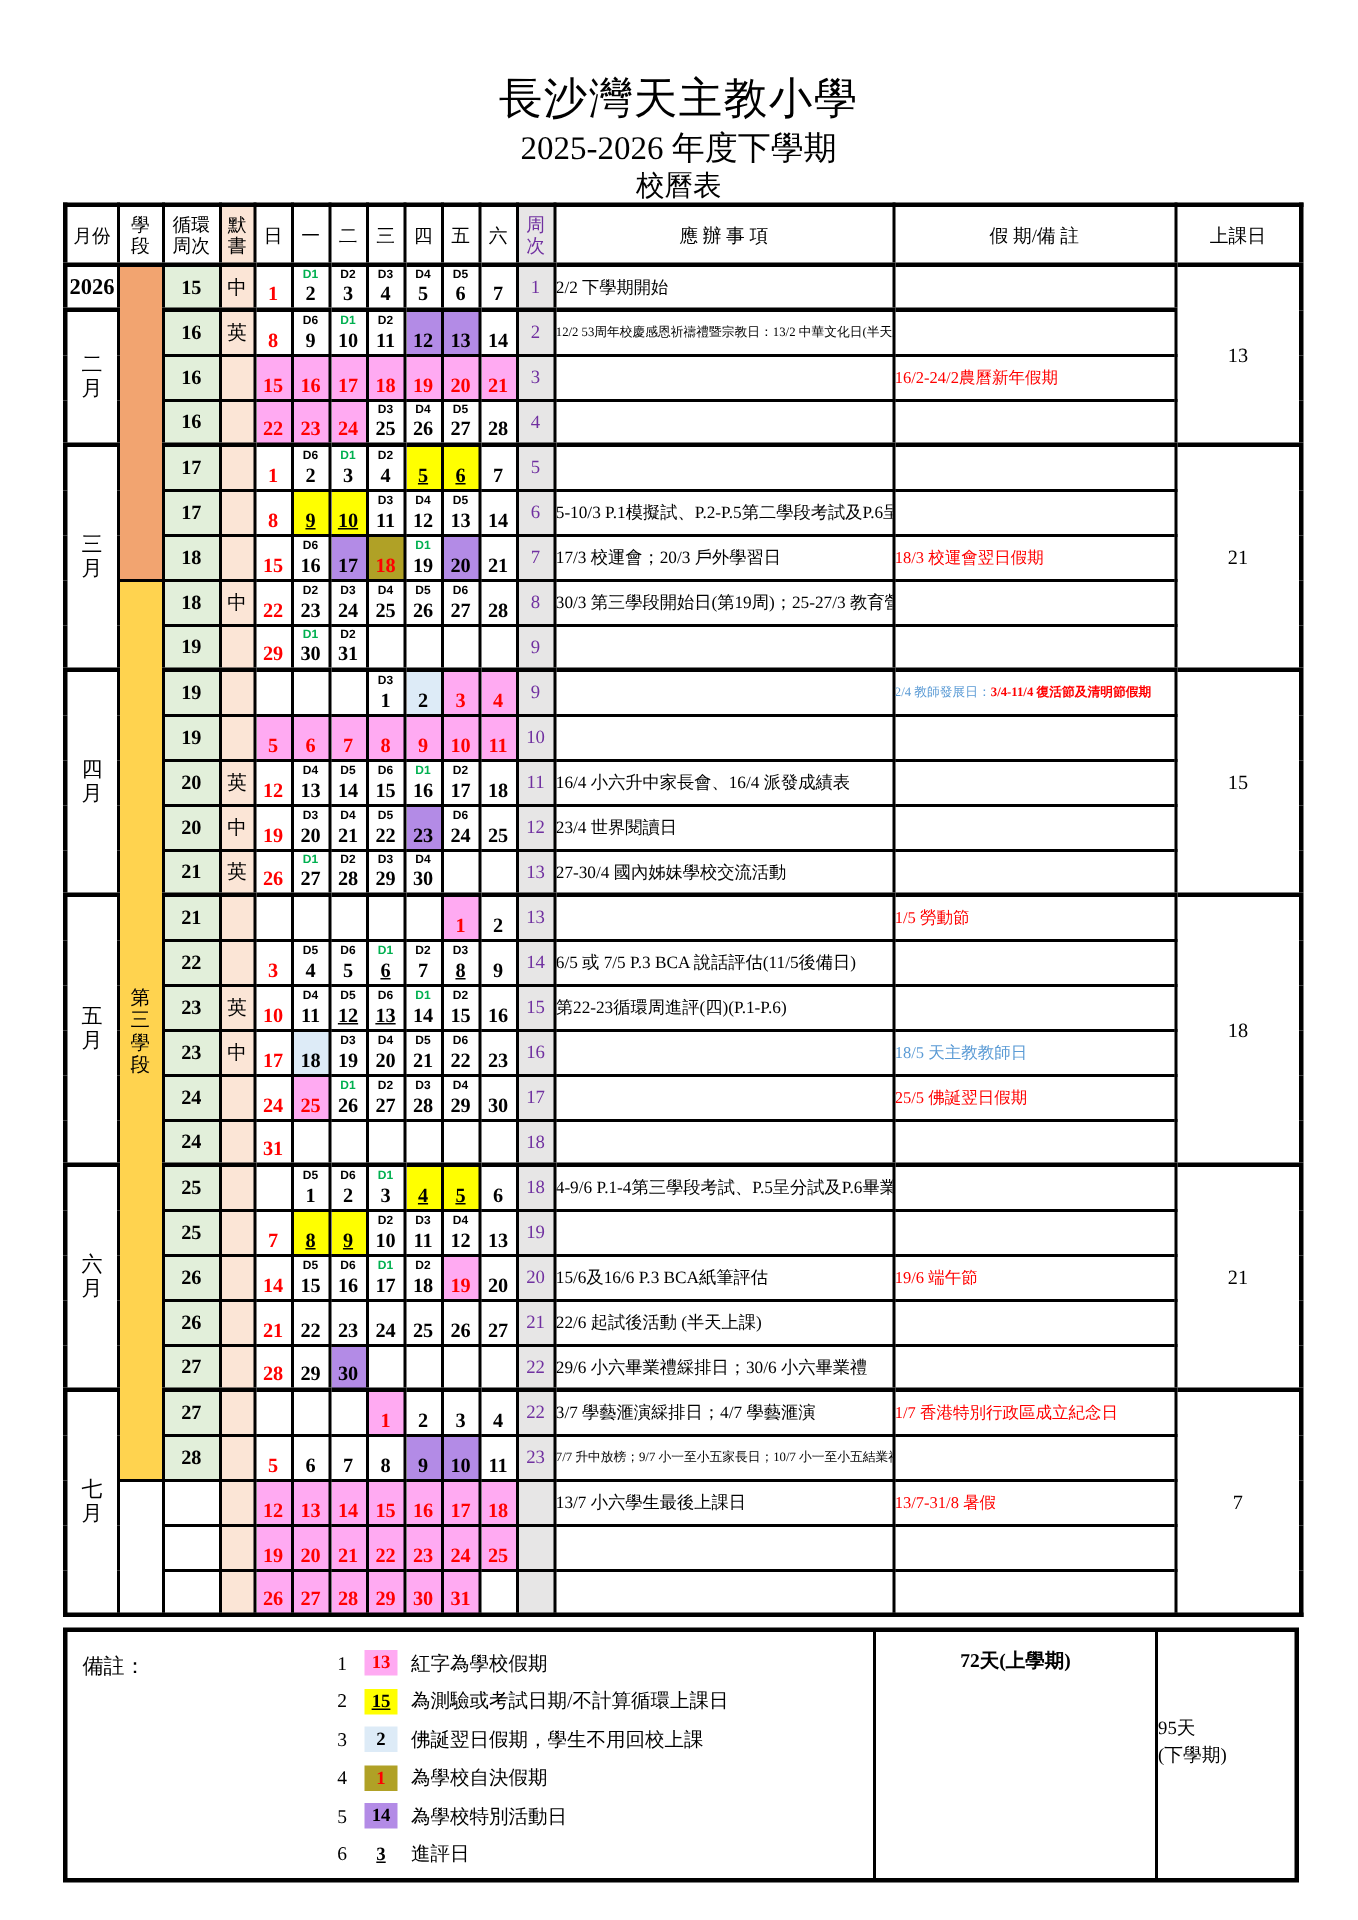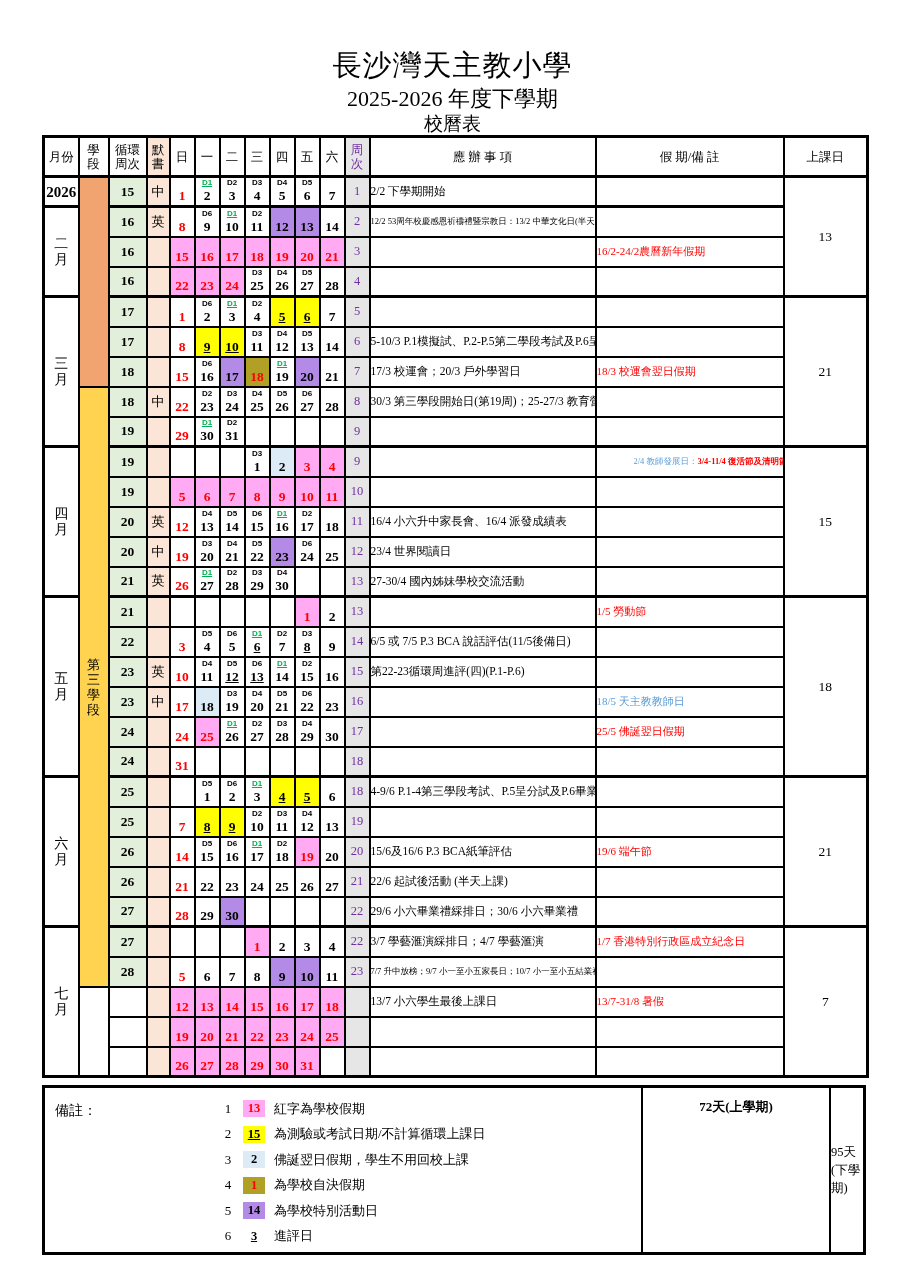--- a/index.html
+++ b/index.html
@@ -18,35 +18,35 @@
   tr.mstart td{border-top-width:3px;}
 
   .month-cell{text-align:center;font-size:14px;line-height:16px;vertical-align:middle;background:#fff;}
   .month-cell.year{font-weight:bold;font-size:15px;}
   .term-cell{text-align:center;font-size:13px;line-height:15px;vertical-align:middle;}
   .cycle-cell{text-align:center;font-weight:bold;font-size:13.5px;vertical-align:middle;}
   .dict-cell{text-align:center;font-size:13px;vertical-align:middle;}
   .day-cell{text-align:center;vertical-align:bottom;}
   .dl{height:10px;font-size:8px;font-weight:bold;line-height:10px;
       font-family:"Liberation Sans","DejaVu Sans",sans-serif;}
-  .dl.g{color:#00B050;text-decoration:underline;}
+  .dl.g{color:#00B050;}
   .dn{height:17px;font-size:13.5px;font-weight:bold;line-height:16px;}
   .dn.r{color:#FF0000;}
   .dn.u{text-decoration:underline;}
   .wn-cell{text-align:center;font-size:12.5px;vertical-align:middle;}
   .ev-cell{font-size:11.5px;padding-left:3px;white-space:nowrap;vertical-align:middle;margin-top:24px;}
   .ev-cell.small{font-size:8.5px;}
   .note-cell{font-size:11px;padding-left:3px;white-space:nowrap;vertical-align:middle;}
   .note-cell.small{font-size:8.5px;}
   .note-b{font-weight:bold;}
   .sd-cell{text-align:center;font-size:13.5px;vertical-align:middle;background:#fff;}
 
   .notes-box{position:absolute;left:42px;top:1085px;width:824px;height:170px;border:3px solid #000;
              display:flex;box-sizing:border-box;}
-  .nb-left{width:598px;border-right:2px solid #000;position:relative;box-sizing:border-box;padding-top:8px;}
+  .nb-left{width:539px;border-right:2px solid #000;position:relative;box-sizing:border-box;padding-top:8px;}
   .nb-label{position:absolute;left:10px;top:14px;font-size:14px;}
   .legend{margin-left:168px;}
   .legend-item{display:flex;align-items:center;height:25.5px;font-size:13px;}
   .li-num{width:30px;text-align:center;}
   .li-chip{width:22px;height:17px;text-align:center;font-size:12.5px;font-weight:bold;line-height:17px;
            margin-right:9px;}
   .li-chip.red{color:#FF0000;}
   .li-chip.u{text-decoration:underline;}
   .nb-mid{width:188px;border-right:2px solid #000;box-sizing:border-box;text-align:center;
           font-size:12.5px;padding:8px 5px 0 5px;line-height:21px;}
@@ -431,21 +431,21 @@
           <td class="day-cell" style="background: rgb(255, 170, 242);">
             <div class="dl"></div>
             <div class="dn r">3</div>
           </td>
           <td class="day-cell" style="background: rgb(255, 170, 242);">
             <div class="dl"></div>
             <div class="dn r">4</div>
           </td>
           <td class="wn-cell" style="background: rgb(231, 230, 230); color: rgb(112, 48, 160);">9</td>
           <td class="ev-cell"></td>
-          <td class="note-cell small"><span style="color: rgb(91, 155, 213); margin-left: 37px;">2/4 教師發展日：</span><span class="note-b" style="color: rgb(255, 0, 0);">3/4-11/4 復活節及清明節假期</span></td>
+          <td class="note-cell small"><span style="color: rgb(91, 155, 213);">2/4 教師發展日：</span><span class="note-b" style="color: rgb(255, 0, 0);">3/4-11/4 復活節及清明節假期</span></td>
           <td class="sd-cell" rowspan="5">15</td>
         </tr>
         <tr>
           <td class="cycle-cell" style="background: rgb(226, 239, 218);">19</td>
           <td class="dict-cell" style="background: rgb(251, 229, 214);"></td>
           <td class="day-cell" style="background: rgb(255, 170, 242);">
             <div class="dl"></div>
             <div class="dn r">5</div>
           </td>
           <td class="day-cell" style="background: rgb(255, 170, 242);">

